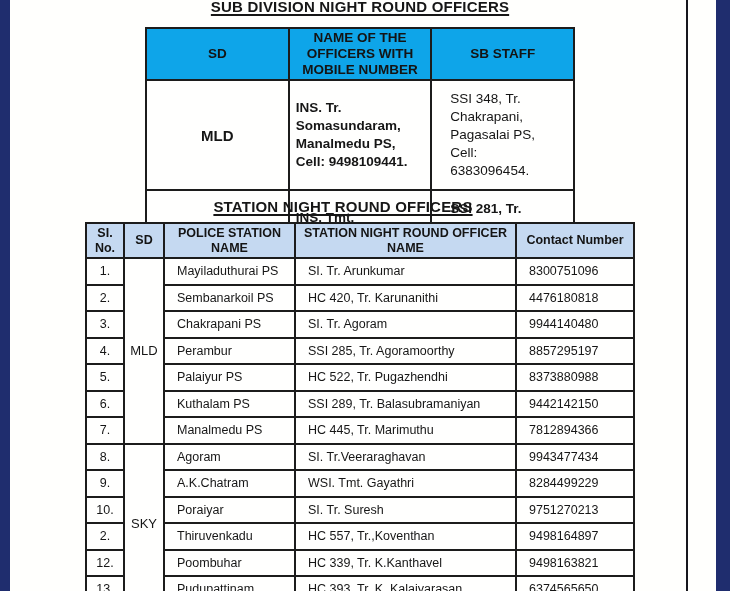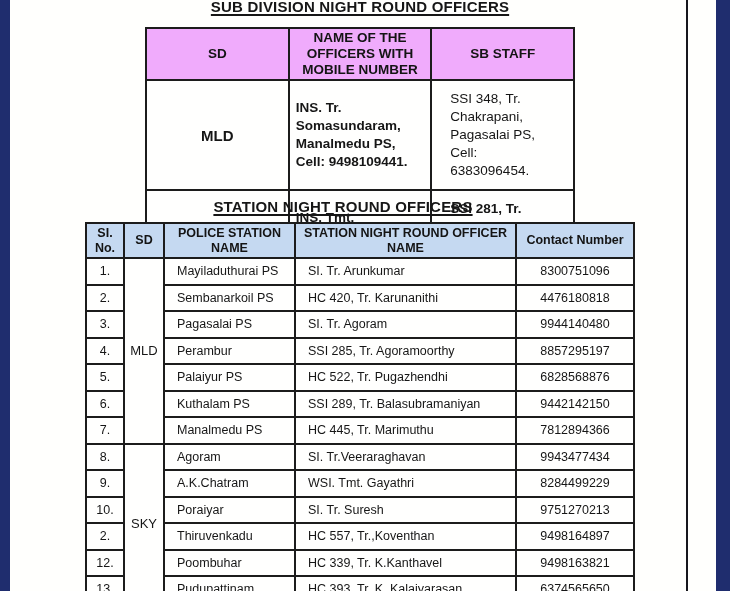--- a/index.html
+++ b/index.html
@@ -21,40 +21,40 @@
   }
   #title-subdivision { left:145px; top:-2px; width:430px; }
   #title-station     { left:69px;  top:198px; width:548px; }
 
   table { position:absolute; border-collapse:collapse; table-layout:fixed; background:#fffffe; }
   th, td { border:2px solid #1c1c1c; }
 
   
   #sub-table { left:145px; top:27px; width:430px; }
   #sub-table th {
-    background:#f0abfc; font-size:13.5px; height:34px;
+    background:#0ea5e9; font-size:13.5px; height:34px;
     padding:1px 4px; line-height:16px; color:#141414;
   }
   #sub-table tr.data-row { height:58px; }
   #sub-table td { font-size:13.5px; vertical-align:middle; }
   #sub-table td.sd   { width:70px; text-align:center; font-weight:bold; font-size:15px; }
   #sub-table td.name { width:180px; font-weight:bold; padding:18px 6px; line-height:18px;border-radius:24px; }
   #sub-table td.sb   { width:180px; padding:3px 18px; line-height:18px; }
   #sub-table td.sb .bold { font-weight:bold; }
 
   
   #station-table { left:85px; top:222px; width:548px; }
   #station-table th {
     background:#c5d9f1; font-size:12.5px; height:35px;
     padding:1px 2px; line-height:15px; color:#141414;
   }
   #station-table td { font-size:12.5px; height:26.5px; padding:0 12px; vertical-align:middle; }
   #station-table td.si      { text-align:center; padding:0 2px; }
   #station-table td.sd      { text-align:center; padding:0 2px; font-size:13px; }
-  #station-table td.contact { text-align:center; }
+  #station-table td.contact { text-align:left; }
 </style>
 </head>
 <body>
 
 <div id="frame-left" class="frame-strip"></div>
 <div id="frame-right" class="frame-strip"></div>
 <div id="page-edge"></div>
 
 <div id="title-subdivision" class="doc-title">SUB DIVISION NIGHT ROUND OFFICERS</div>
 
@@ -124,35 +124,35 @@
         <td class="contact">8300751096</td>
       </tr>
       <tr>
         <td class="si">2.</td>
         <td class="station">Sembanarkoil PS</td>
         <td class="officer">HC 420, Tr. Karunanithi</td>
         <td class="contact">4476180818</td>
       </tr>
       <tr>
         <td class="si">3.</td>
-        <td class="station">Pagasalai PS</td>
+        <td class="station">Chakrapani PS</td>
         <td class="officer">SI. Tr. Agoram</td>
         <td class="contact">9944140480</td>
       </tr>
       <tr>
         <td class="si">4.</td>
         <td class="station">Perambur</td>
         <td class="officer">SSI 285, Tr. Agoramoorthy</td>
         <td class="contact">8857295197</td>
       </tr>
       <tr>
         <td class="si">5.</td>
         <td class="station">Palaiyur PS</td>
         <td class="officer">HC 522, Tr. Pugazhendhi</td>
-        <td class="contact">6828568876</td>
+        <td class="contact">8373880988</td>
       </tr>
       <tr>
         <td class="si">6.</td>
         <td class="station">Kuthalam PS</td>
         <td class="officer">SSI 289, Tr. Balasubramaniyan</td>
         <td class="contact">9442142150</td>
       </tr>
       <tr>
         <td class="si">7.</td>
         <td class="station">Manalmedu PS</td>

